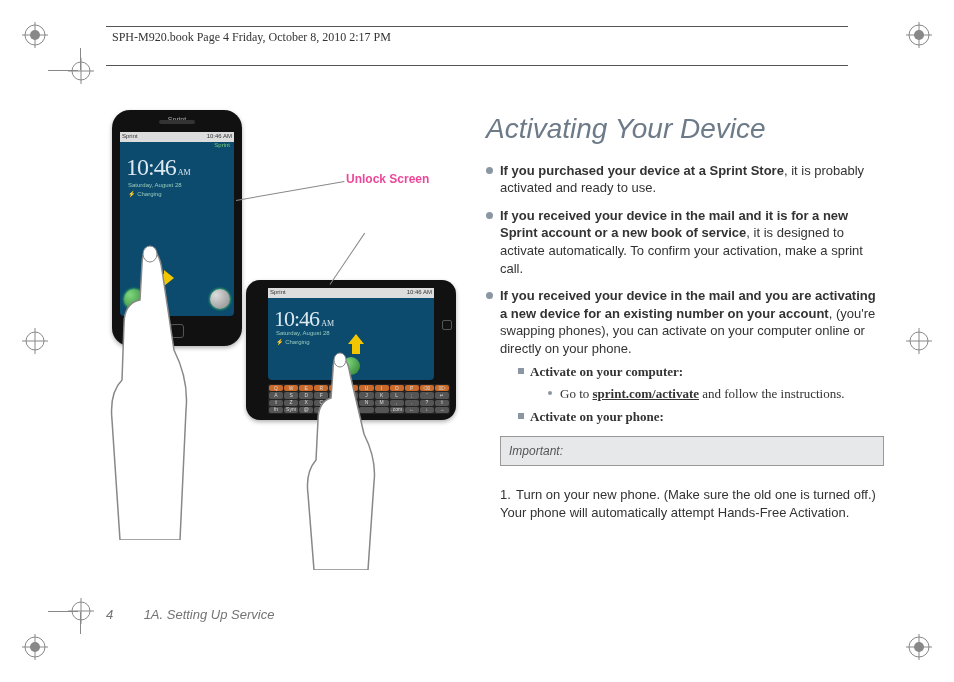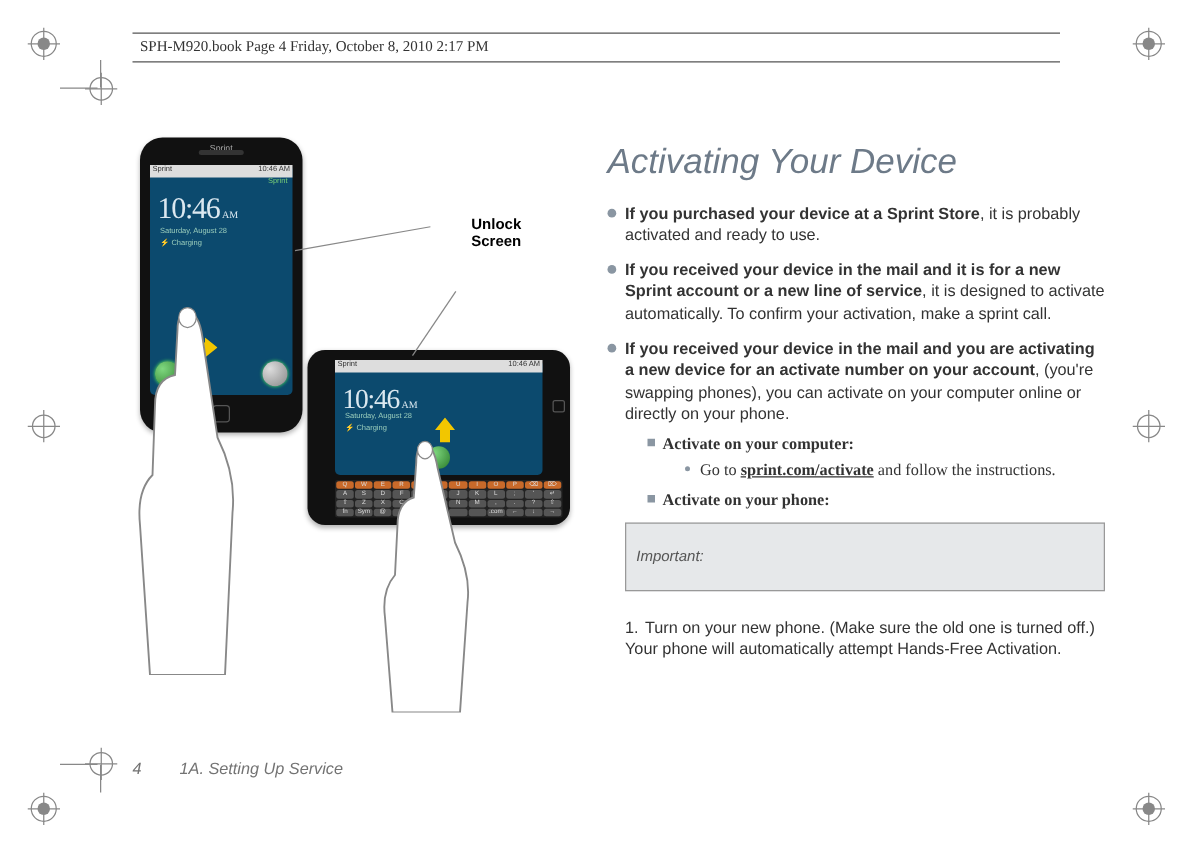--- a/index.html
+++ b/index.html
@@ -25,21 +25,21 @@
   .cross-bl { bottom: 58px; left: 68px; }
   .crop-line { position: absolute; background: #888; }
   .crop-line.h { height: 1px; }
   .crop-line.v { width: 1px; }
 
   .header-line {
     position: absolute;
     top: 26px; left: 106px; right: 106px;
     border-top: 1px solid #555;
     border-bottom: 1px solid #555;
-    height: 24px;
+    height: 40px;
     font-size: 12px;
     font-family: "Times New Roman", serif;
     color: #333;
     padding: 3px 6px;
   }
 
   .page {
     position: absolute;
     top: 90px; left: 106px; right: 70px; bottom: 60px;
   }
@@ -107,22 +107,21 @@
   .hand {
     position: absolute;
     pointer-events: none;
   }
   .hand svg { width:100%; height:100%; }
 
   .callout-label {
     position: absolute;
     font-size: 12px;
     font-weight: bold;
-    color: #000000;
-    margin-left: 31px;
+    color: #ec4899;
   }
   .callout-line {
     position: absolute;
     border-top: 1px solid #888;
     transform-origin: left center;
   }
 
   .content {
     position: absolute;
     left: 380px; top: 20px; right: 0;
@@ -165,21 +164,21 @@
   .subsub-list > li { position:relative; padding-left:12px; margin-bottom:4px;}
   .subsub-list > li::before {
     content:""; position:absolute; left:0; top:6px;
     width:4px; height:4px; background:#8a96a2; border-radius:50%;
   }
   .link { text-decoration: underline; font-weight:bold; }
 
   .important-box {
     border: 1px solid #999;
     background: #e6e8ea;
-    padding: 18px 8px;
+    padding: 6px 8px;
     margin: 8px 0 10px 14px;
     font-size: 12px;
     display:flex;
     gap:4px;
   }
   .important-box .label { font-style: italic; font-weight:400; color:#555; flex:0 0 auto;}
   .important-box .text { flex:1; }
 
   .numbered { padding-left: 14px; margin-top:20px;}
   .numbered .num { display:inline-block; width:16px; }
@@ -386,24 +385,24 @@
   </div>
 
   <div class="content">
     <h1>Activating Your Device</h1>
 
     <ul class="bullet-list">
       <li>
         <span class="bold">If you purchased your device at a Sprint Store</span><span>, it is probably activated and ready to use.</span>
       </li>
       <li>
-        <span class="bold">If you received your device in the mail and it is for a new Sprint account or a new line of service</span><span>, it is designed to activate automatically. To confirm your activation, make a sprint call.</span>
+        <span class="bold">If you received your device in the mail and it is for a new Sprint account or a new book of service</span><span>, it is designed to activate automatically. To confirm your activation, make a sprint call.</span>
       </li>
       <li>
-        <span class="bold">If you received your device in the mail and you are activating a new device for an activate number on your account</span><span>, (you're swapping phones), you can activate on your computer online or directly on your phone.</span>
+        <span class="bold">If you received your device in the mail and you are activating a new device for an existing number on your account</span><span>, (you're swapping phones), you can activate on your computer online or directly on your phone.</span>
         <ul class="sub-list">
           <li>
             <span class="bold">Activate on your computer:</span>
             <ul class="subsub-list">
               <li>
                 <span>Go to </span><span class="link">sprint.com/activate</span><span> and follow the instructions.</span>
               </li>
             </ul>
           </li>
           <li>

